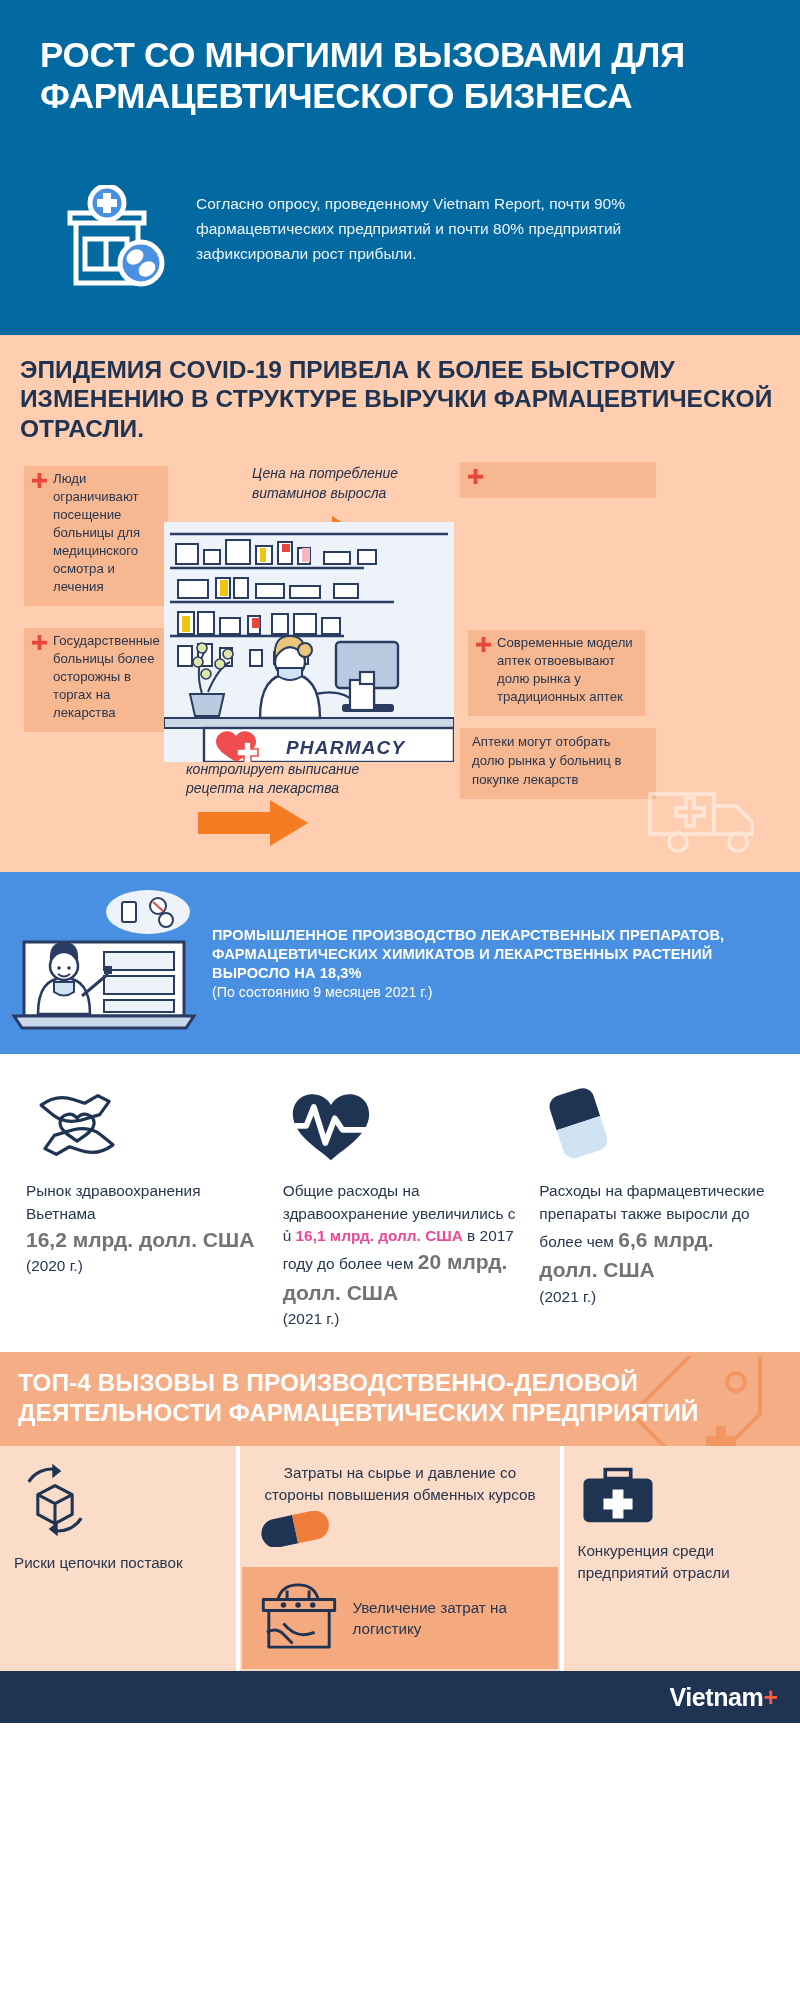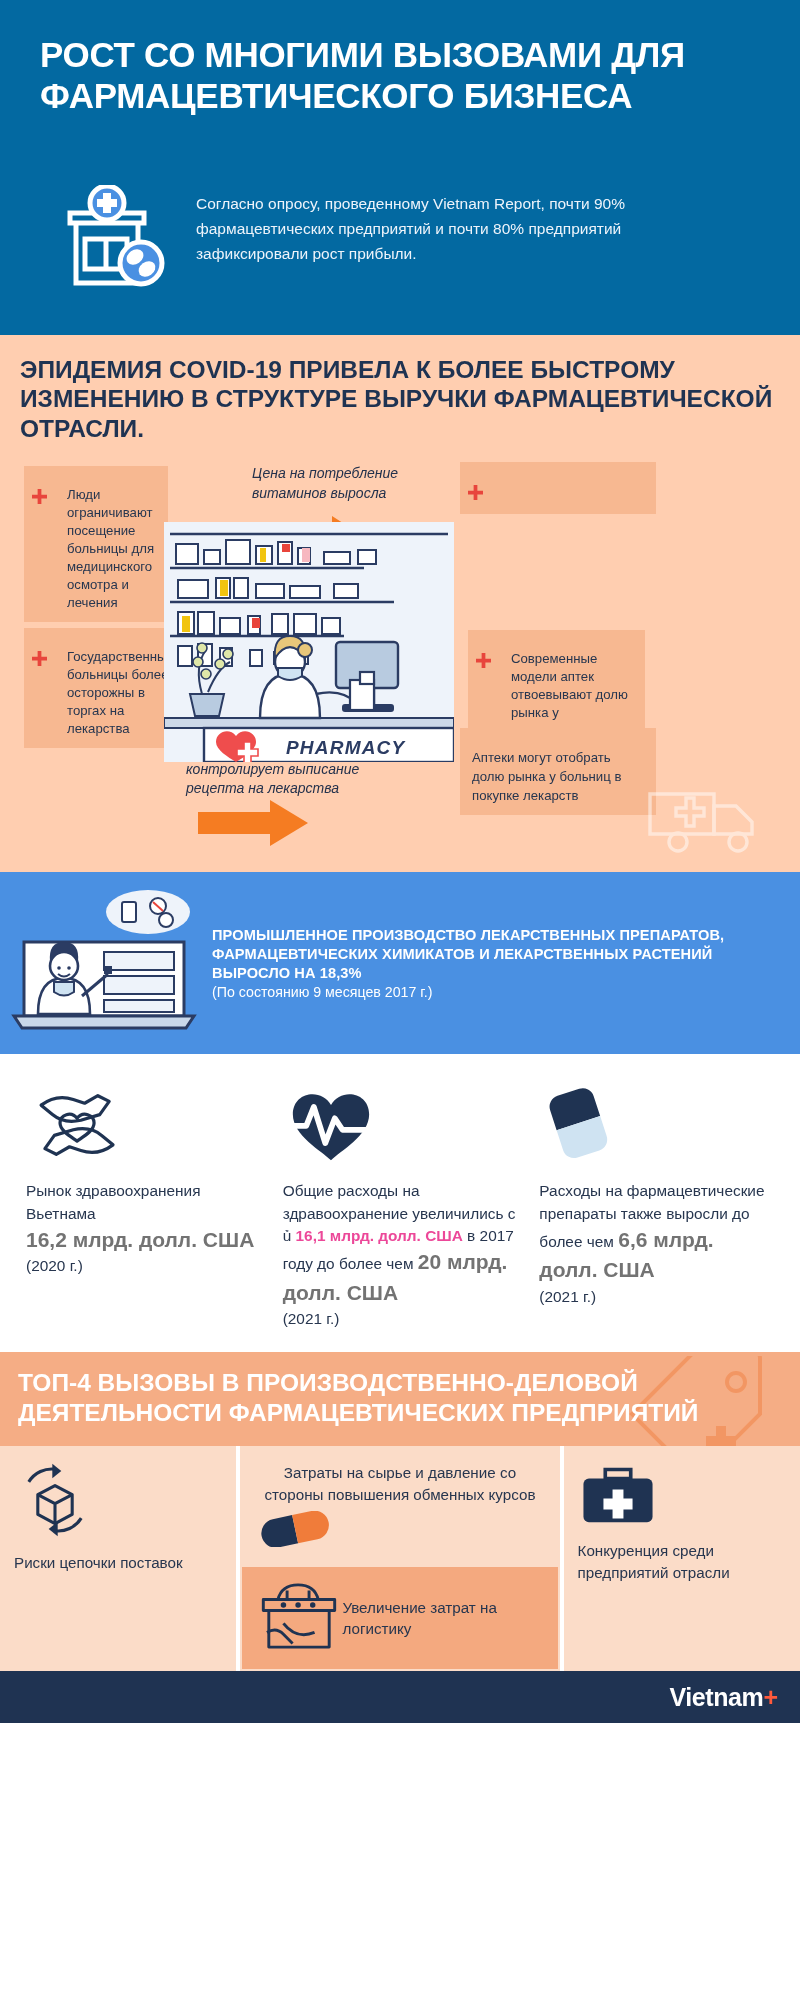--- a/index.html
+++ b/index.html
@@ -55,23 +55,23 @@
     line-height: 1.22;
     padding: 2px 4px 16px 4px;
   }
   .covid-grid {
     position: relative;
     min-height: 400px;
   }
   .pbox {
     background: #f7b891;
     position: absolute;
-    padding: 20px 10px 10px 8px;
-    display: flex;
-    gap: 20px;
+    padding: 4px 10px 10px 8px;
+    display: flex;
+    gap: 6px;
   }
   .pbox .plus { flex: 0 0 auto; width: 15px; margin-top: 3px; }
   .pbox .ptext {
     font-size: 13.2px;
     line-height: 1.36;
     color: #27364f;
   }
   .pbox.nomark { display: block; padding-left: 12px; }
   .b1 { left: 8px;  top: 6px;   width: 144px; }
   .b2 { left: 8px;  top: 168px; width: 150px; }
@@ -177,21 +177,21 @@
     display: flex;
     flex-direction: column;
     align-items: center;
     gap: 6px;
   }
   .mid-bot {
     background: #f4a97f;
     padding: 12px 14px;
     display: flex;
     align-items: center;
-    gap: 0;
+    gap: 10px;
     margin-top: 4px;
   }
   .mid-top .ctext { text-align: center; }
   .cell-right { background: #fbdcc8; }
 
   
   .footer {
     background: #1f3352;
     height: 52px;
     display: flex;
@@ -426,21 +426,21 @@
             <circle cx="61" cy="82" r="1.8" fill="#2b3c63"></circle>
           <path d="M50 88 q6 5 12 0" fill="none" stroke="#2b3c63" stroke-width="2"></path>
           <path d="M46 96 h20 v10 q-10 7 -20 0z" fill="#cfe3f2" stroke="#2b3c63" stroke-width="2"></path>
           <path d="M74 110 l26 -22" stroke="#2b3c63" stroke-width="3" fill="none"></path>
           <rect x="96" y="80" width="8" height="8" fill="#2b3c63"></rect>
         </g>
       </svg>
     </div>
     <div class="prod-text">
       <h3>ПРОМЫШЛЕННОЕ ПРОИЗВОДСТВО ЛЕКАРСТВЕННЫХ ПРЕПАРАТОВ, ФАРМАЦЕВТИЧЕСКИХ ХИМИКАТОВ И ЛЕКАРСТВЕННЫХ РАСТЕНИЙ ВЫРОСЛО НА 18,3%</h3>
-      <div class="sub">(По состоянию 9 месяцев 2017 г.)</div>
+      <div class="sub">(По состоянию 9 месяцев 2021 г.)</div>
     </div>
   </section>
 
   <section class="stats">
 
     <div class="stat">
       <div class="sicon">
         <svg viewBox="0 0 110 86" width="104" height="82">
           <g fill="none" stroke="#1f3352" stroke-width="3.4" stroke-linejoin="round">
             <path d="M16 22 q16 -12 34 -6 l12 4 l14 -8 l12 6 l-10 14 l-20 6 q-18 4 -30 -6z"></path>

